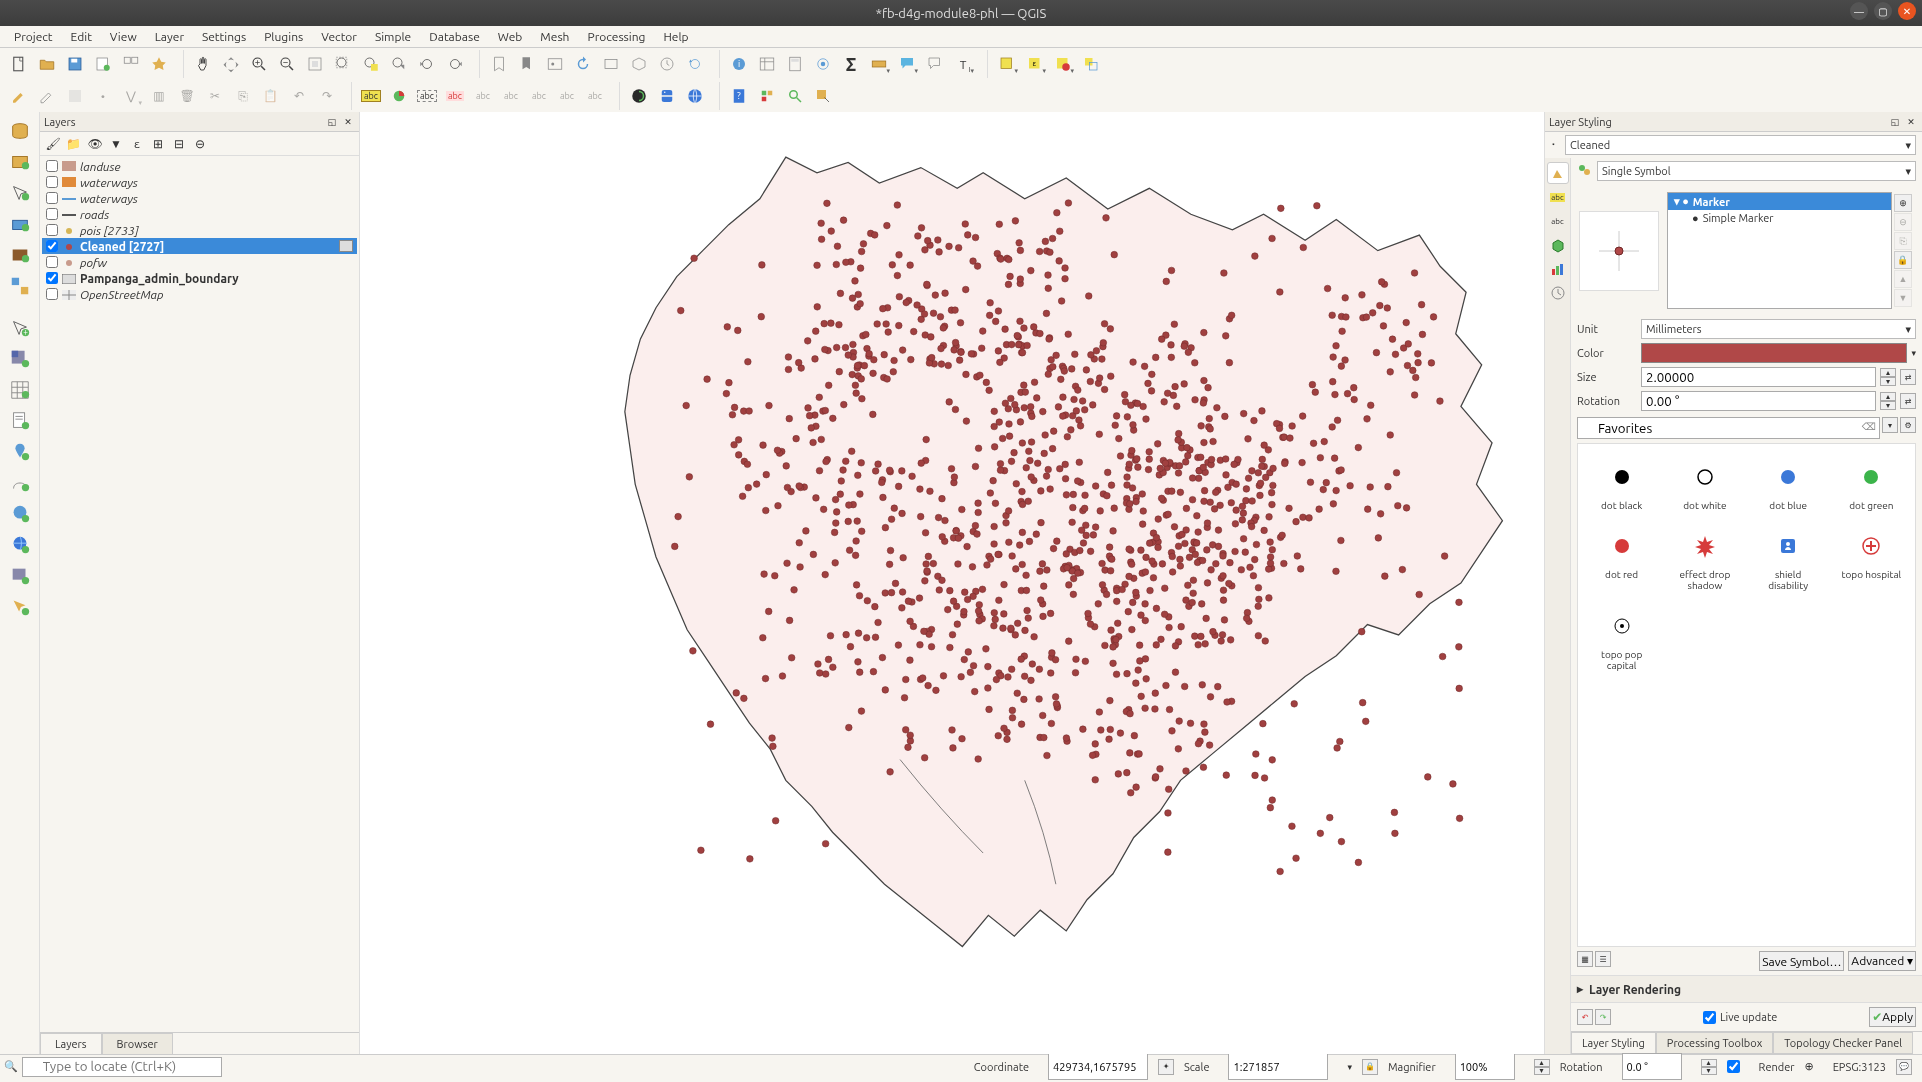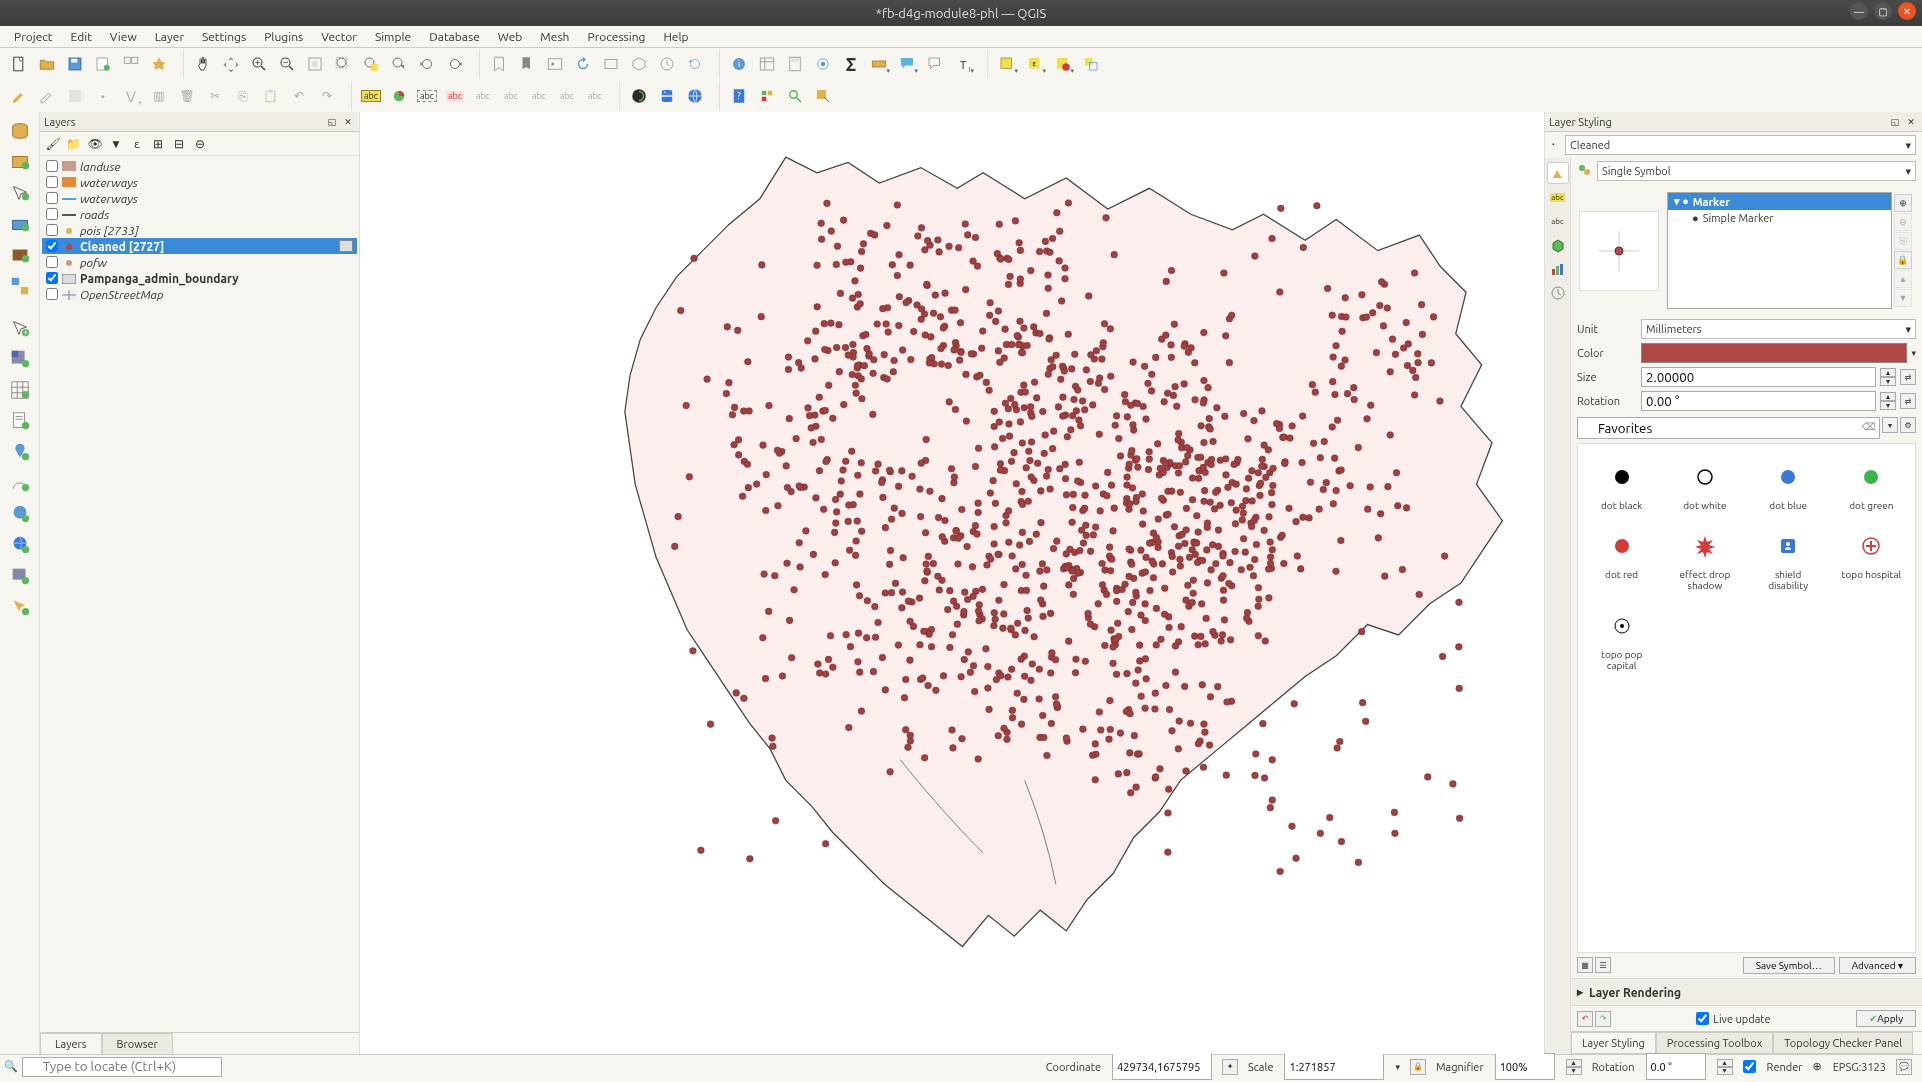--- a/index.html
+++ b/index.html
@@ -54,31 +54,31 @@
 .prop-input { flex:1;border:1px solid #aaa;padding:2px 4px;height:20px;background:#fff; }
 .color-swatch { flex:1;height:20px;background:#b04848;border:1px solid #888;cursor:pointer; }
 .slider { flex:1;height:6px;background:linear-gradient(to right,#3b8ad9,#3b8ad9);border-radius:3px;position:relative; }
 .slider-thumb { position:absolute;right:0;top:-4px;width:14px;height:14px;background:#fff;border:1px solid #888;border-radius:2px; }
 .search-row { display:flex;padding:4px 6px;gap:2px; }
 .search-input { flex:1;border:1px solid #aaa;padding:2px 20px 2px 20px;height:22px;background:#fff;position:relative; }
 .favorites-grid { flex:1; display:grid;grid-template-columns:repeat(4,1fr);gap:8px;padding:12px 6px;align-content:start; background:#fff;border:1px solid #ddd;margin:0 6px; overflow:auto; }
 .fav-item { display:flex;flex-direction:column;align-items:center;gap:8px;cursor:pointer;padding:6px; }
 .fav-icon { width:30px;height:30px;display:flex;align-items:center;justify-content:center; }
 .fav-label { font-size:10px;text-align:center;color:#333; }
-.btn { border:1px solid #aaa;background:#f0f0f0;padding:2px 12px;cursor:pointer;font-size:10px; }
+.btn { border:1px solid #aaa;background:#f0f0f0;padding:2px 2px;cursor:pointer;font-size:12px; }
 .bottom-btns { display:flex;justify-content:space-between;padding:4px 6px;gap:4px; }
 .layer-rendering { padding:6px;display:flex;align-items:center;gap:6px;font-size:12px;font-weight:bold;border-top:1px solid #ddd;background:#f0ede6; cursor:pointer;}
 .live-update { display:flex;justify-content:space-between;padding:4px 6px;align-items:center;border-top:1px solid #ddd; }
 .right-bottom-tabs { display:flex;border-top:1px solid #ccc; }
 .rbt-tab { padding:4px 10px;border:1px solid #ccc;background:#ece9e0;cursor:pointer;font-size:11px; }
 .rbt-tab.active { background:#f7f5f0; }
 .locator-bar { height:24px; background:#f7f5f0; border-top:1px solid #ccc; display:flex;align-items:center;padding:0 4px; }
 .locator-input { width:200px;border:1px solid #aaa;padding:2px 20px;height:20px;background:#fff; }
 .status-bar { flex:1; display:flex;align-items:center;justify-content:flex-end;gap:10px;padding:0 6px;font-size:11px; }
-.status-item { display:flex;align-items:center;gap:11px; }
+.status-item { display:flex;align-items:center;gap:19px; }
 .status-input { border:1px solid #aaa;padding:1px 4px;height:27px;width:100px;background:#fff;font-size:11px; }
 .status-input.small { width:60px; }
 .sqbtn { width:16px;height:16px;border:1px solid #aaa;display:flex;align-items:center;justify-content:center;font-size:8px;cursor:pointer;background:#f0f0f0; }
 .row-count-tag { display:inline-flex; align-items:center; width:14px;height:12px;background:#ddd;border:1px solid #888;margin-left:auto;font-size:8px; }
 .mini-icon-btns { display:flex;flex-direction:column;gap:1px;padding:2px; }
 .mini-icon-btn { width:18px;height:18px;border:1px solid #ccc;background:#f0f0f0;display:flex;align-items:center;justify-content:center;font-size:9px;cursor:pointer; }
 </style>
 </head>
 <body>
 

